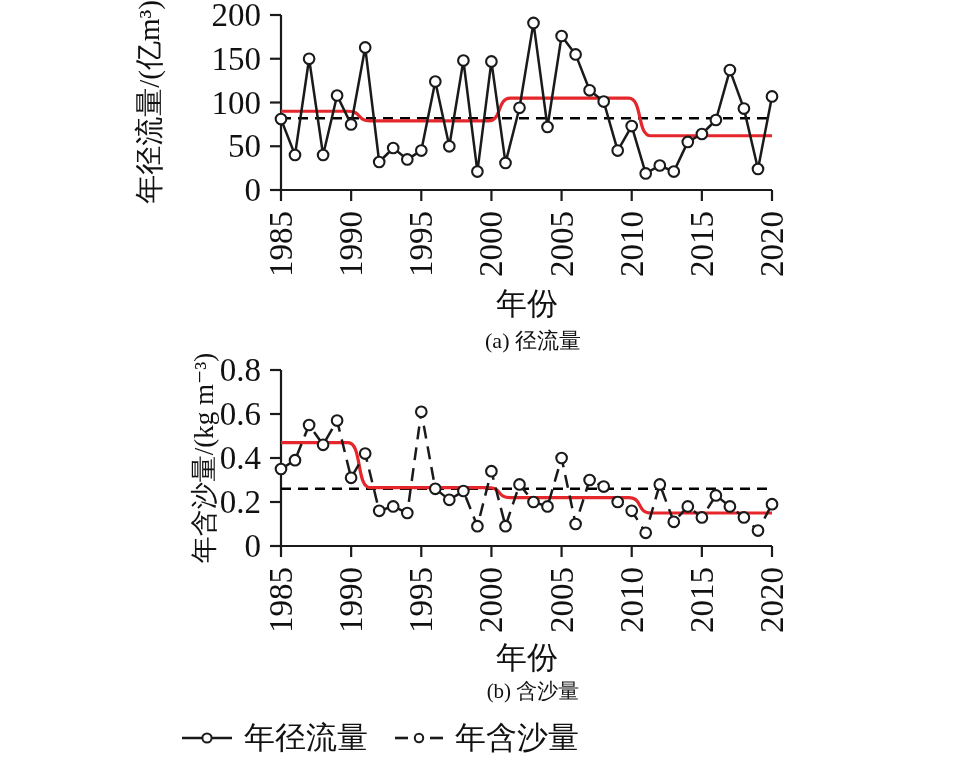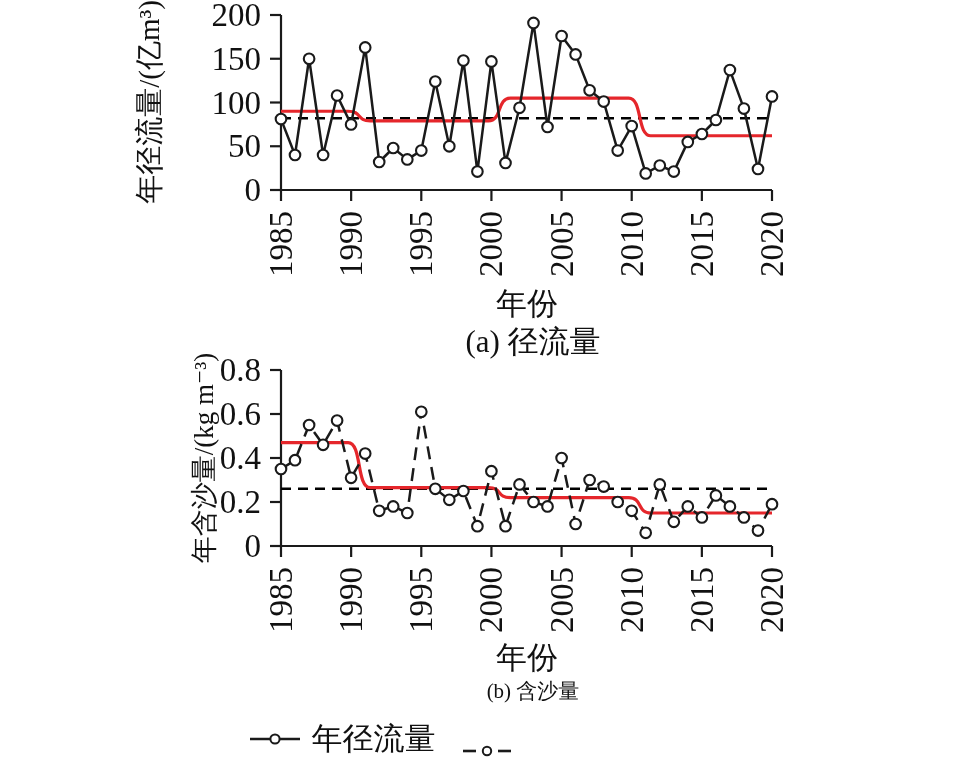--- a/index.html
+++ b/index.html
@@ -15,26 +15,26 @@
   }
   .overlay{
     position:absolute;white-space:nowrap;
     transform:translate(-50%,-50%);
     line-height:1;
   }
   .overlay.rot{transform:translate(-50%,-50%) rotate(-90deg);}
   .ylabel-a{left:149px;top:102px;font-size:29px;}
   .ylabel-b{left:204px;top:458px;font-size:27px;}
   .xlabel-a{left:527px;top:303px;font-size:31px;}
-  .caption-a{left:533px;top:341px;font-size:31px;text-align:right;}
+  .caption-a{left:533px;top:341px;font-size:22px;text-align:right;}
   .xlabel-b{left:527px;top:657px;font-size:31px;}
   .caption-b{left:533px;top:691px;font-size:21px;}
   .legend{
     position:absolute;left:0;top:716px;width:760px;height:44px;
-    display:flex;justify-content:center;align-items:flex-end;gap:26px;
+    display:flex;justify-content:center;align-items:center;gap:26px;
     font-size:31px;
   }
   .legend-item{display:flex;align-items:center;gap:11px;}
   .licon{display:block;}
 </style>
 </head>
 <body>
 
 <div class="canvas">
 
@@ -206,18 +206,19 @@
       </svg>
       <span>年径流量</span>
     </div>
 
     <div class="legend-item">
       <svg class="licon" width="50" height="18">
         <line x1="1" y1="9" x2="14" y2="9" stroke="#1a1a1a" stroke-width="2.6"></line>
         <line x1="36" y1="9" x2="49" y2="9" stroke="#1a1a1a" stroke-width="2.6"></line>
         <circle cx="25" cy="9" r="4.2" fill="#ffffff" stroke="#1a1a1a" stroke-width="2"></circle>
       </svg>
+      <span>年含沙量</span>
     </div>
 
 
 
   </div>
 </div>
 
 </body></html>

